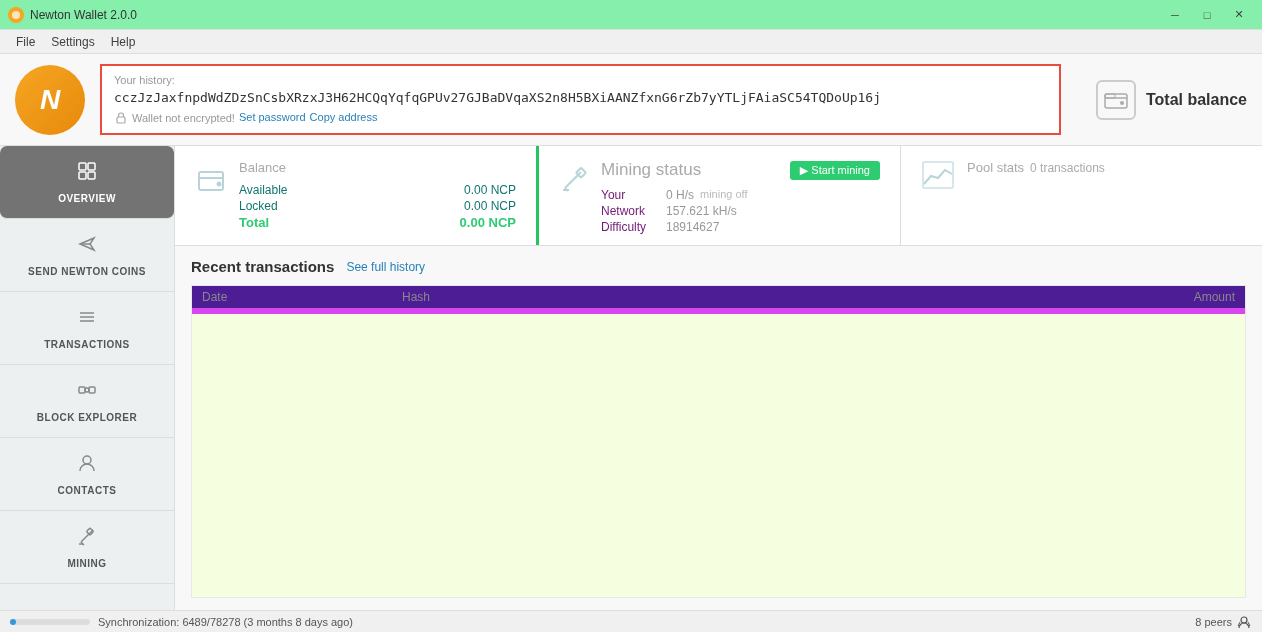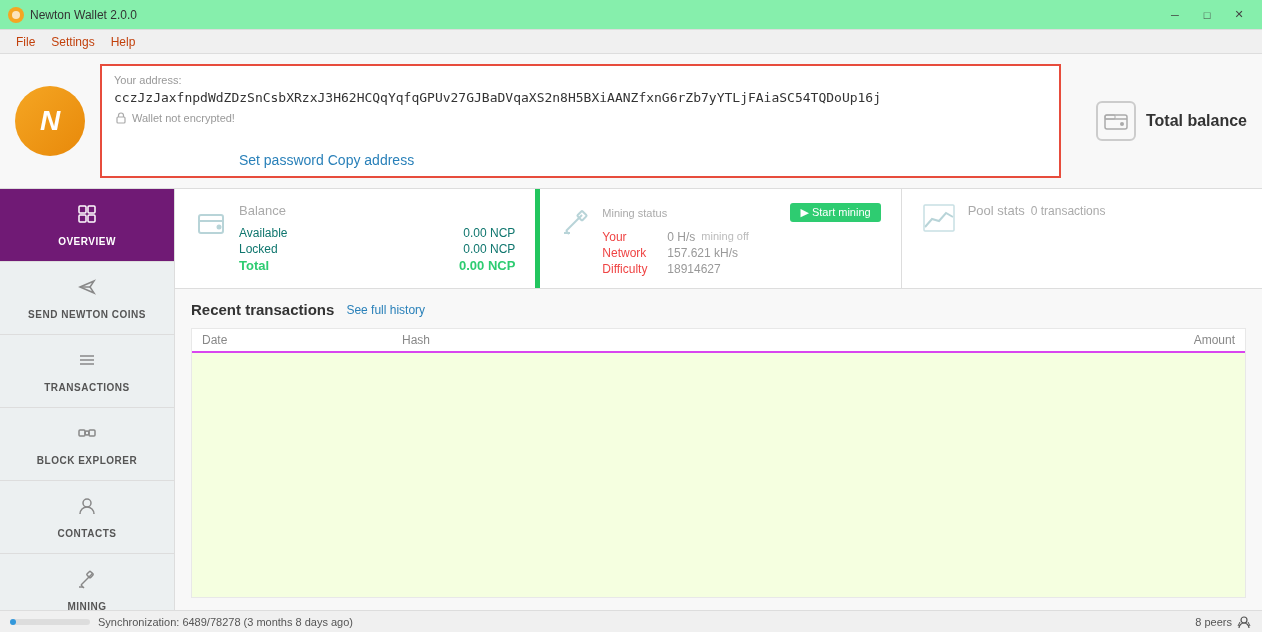--- a/index.html
+++ b/index.html
@@ -39,21 +39,21 @@
       height: 24px;
       display: flex;
       align-items: center;
       padding: 0 8px;
       border-bottom: 1px solid #ddd;
     }
     .menu-item {
       padding: 2px 8px;
       cursor: pointer;
       font-size: 12px;
-      color: #c2410c;
+      color: #404040;
     }
 
     
     .app-container {
       display: flex;
       flex-direction: column;
       height: calc(632px - 30px - 24px);
     }
 
     
@@ -82,21 +82,21 @@
     .wallet-info-box {
       border: 2px solid #e74c3c;
       padding: 8px 12px;
       flex: 1;
       background: white;
     }
     .wallet-label { font-size: 11px; color: #999; margin-bottom: 4px; }
     .wallet-address { font-size: 13px; color: #333; font-family: monospace; word-break: break-all; }
     .wallet-actions { display: flex; align-items: flex-start; gap: 4px; margin-top: 6px; }
     .lock-icon-wrap { display: flex; align-items: center; gap: 4px; color: #999; font-size: 11px; }
-    .wallet-action-link { color: #2980b9; font-size: 14px; cursor: pointer; text-decoration: none; margin-top: 41px; }
+    .wallet-action-link { color: #2980b9; font-size: 11px; cursor: pointer; text-decoration: none; }
 
     .total-balance-section {
       display: flex; align-items: center; gap: 10px;
       margin-left: auto;
       padding-left: 20px;
     }
     .wallet-icon-box {
       width: 40px; height: 40px;
       border: 2px solid #ccc;
       border-radius: 6px;
@@ -125,22 +125,23 @@
       display: flex;
       flex-direction: column;
       align-items: center;
       justify-content: center;
       padding: 14px 8px;
       cursor: pointer;
       color: #555;
       border-bottom: 1px solid #ddd;
     }
     .sidebar-item.active {
-      background: #701a75;
+      background: #737373;
       color: white;
+      border-radius: 7px;
     }
     .sidebar-item-label { font-size: 10px; margin-top: 6px; text-align: center; letter-spacing: 0.5px; font-weight: 600; }
     .sidebar-icon { font-size: 20px; }
 
     
     .main-panel {
       flex: 1;
       background: #f8f8f8;
       display: flex;
       flex-direction: column;
@@ -150,21 +151,21 @@
     
     .stats-row {
       display: flex;
       border-bottom: 1px solid #ddd;
       background: white;
       height: 100px;
     }
     .stat-block {
       flex: 1;
       padding: 14px 20px;
-      border-right: 5px solid #22c55e;
+      border-right: 3px solid #22c55e;
       display: flex;
       gap: 12px;
       align-items: flex-start;
     }
     .stat-block:last-child { border-right: none; }
     .stat-icon { color: #b8d4d8; font-size: 28px; margin-top: 4px; }
     .stat-content { flex: 1; }
     .stat-title { font-size: 13px; color: #aaa; margin-bottom: 8px; font-weight: 500; }
     .stat-row { display: flex; justify-content: space-between; font-size: 12px; color: #0f766e; margin-bottom: 2px; }
     .stat-total-row { display: flex; justify-content: space-between; font-size: 13px; font-weight: bold; }
@@ -175,32 +176,32 @@
     .mining-block {
       flex: 1;
       padding: 14px 20px;
       border-right: 1px solid #ddd;
       display: flex;
       gap: 12px;
       align-items: flex-start;
     }
     .mining-content { flex: 1; }
     .mining-header { display: flex; justify-content: space-between; align-items: center; margin-bottom: 8px; }
-    .mining-title { font-size: 11px; color: #aaa; font-weight: 500; }
+    .mining-title { font-size: 17px; color: #aaa; font-weight: 500; }
     .start-mining-btn {
       background: #2ecc71;
       color: white;
       border: none;
       padding: 3px 10px;
       border-radius: 3px;
       font-size: 11px;
       cursor: pointer;
     }
     .mining-row { display: flex; font-size: 12px; margin-bottom: 2px; }
-    .mining-row-label { color: #ef4444; width: 65px; }
+    .mining-row-label { color: #701a75; width: 65px; }
     .mining-row-value { color: #999; margin-right: 6px; }
     .mining-status-tag { color: #bbb; font-size: 11px; }
 
     
     .pool-block {
       flex: 1;
       padding: 14px 20px;
       display: flex;
       gap: 12px;
       align-items: flex-start;
@@ -232,22 +233,22 @@
     .tx-table {
       flex: 1;
       border: 1px solid #e8e8e8;
       overflow: hidden;
       display: flex;
       flex-direction: column;
       background: #f4ffd4;
     }
     .tx-table-header {
       display: flex;
-      background: #ffffff;
-      border-bottom: 2px solid #d946ef;
+      background: #4c1d95;
+      border-bottom: 6px solid #d946ef;
       padding: 4px 10px;
     }
     .tx-col-date { flex: 0 0 200px; color: #888; font-size: 12px; }
     .tx-col-hash { flex: 1; color: #888; font-size: 12px; }
     .tx-col-amount { flex: 0 0 120px; text-align: right; color: #888; font-size: 12px; }
     .tx-body { flex: 1; background: #f5ffe0; }
 
     
     .status-bar {
       height: 22px;
@@ -289,21 +290,21 @@
 </div>
 
 <div class="app-container">
 
   <div class="wallet-header">
     <div class="wallet-logo">
       <span class="wallet-logo-text">N</span>
     </div>
 
     <div class="wallet-info-box">
-      <div class="wallet-label">Your address:</div>
+      <div class="wallet-label">Your history:</div>
       <div class="wallet-address">cczJzJaxfnpdWdZDzSnCsbXRzxJ3H62HCQqYqfqGPUv27GJBaDVqaXS2n8H5BXiAANZfxnG6rZb7yYTLjFAiaSC54TQDoUp16j</div>
       <div class="wallet-actions">
         <div class="lock-icon-wrap">
           <svg width="14" height="14" viewBox="0 0 14 14">
             <rect x="3" y="6" width="8" height="6" rx="1" fill="none" stroke="#aaa" stroke-width="1.2"></rect>
             <path d="M4.5 6V4.5a2.5 2.5 0 0 1 5 0V6" fill="none" stroke="#aaa" stroke-width="1.2"></path>
           </svg>
           <span>Wallet not encrypted!</span>
         </div>
         <a class="wallet-action-link">Set password</a>

